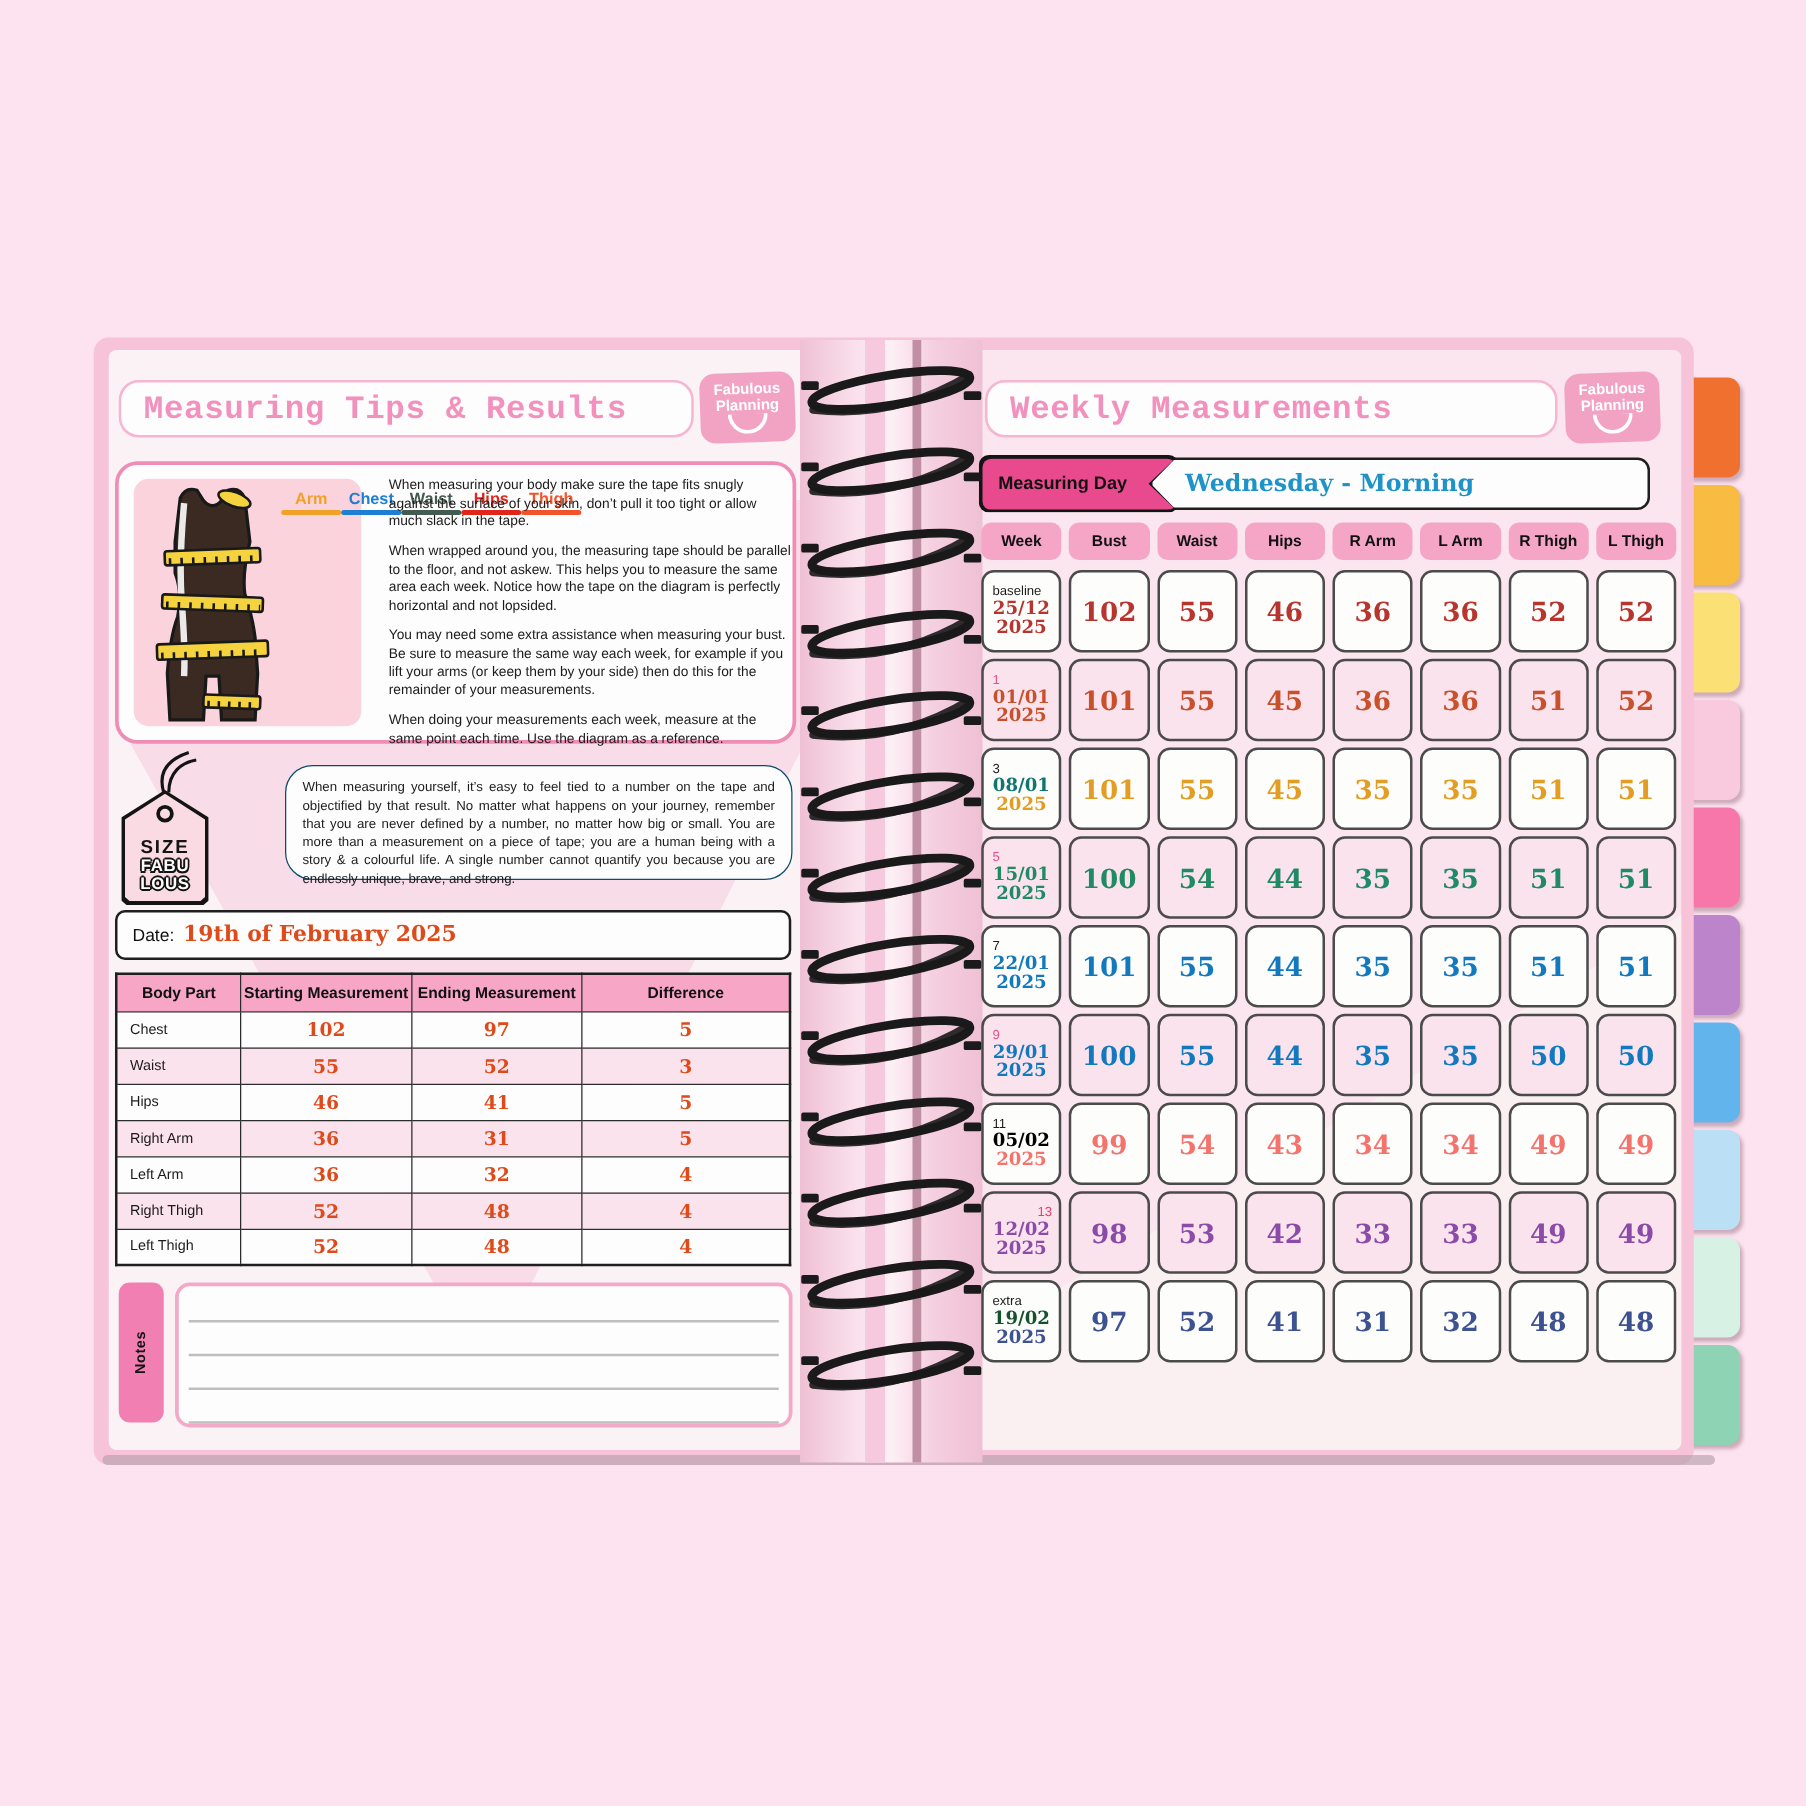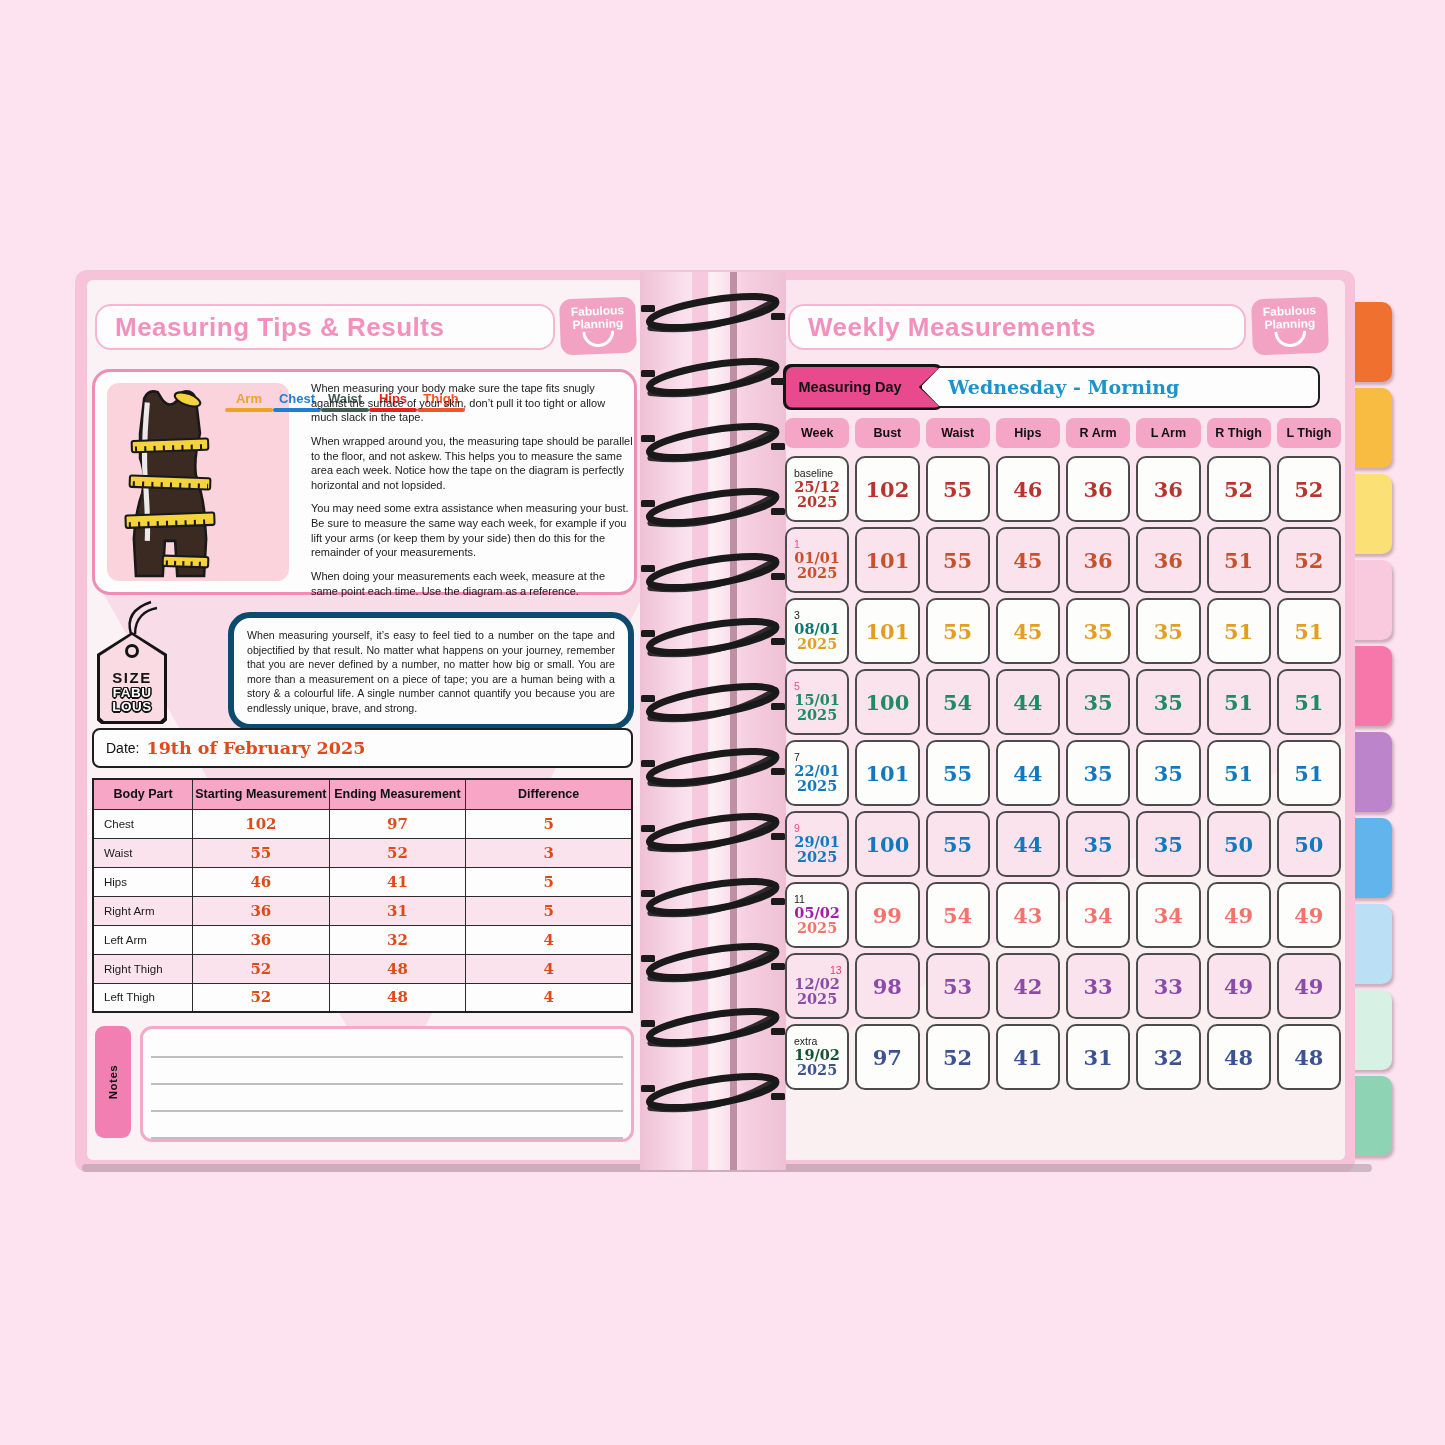--- a/index.html
+++ b/index.html
@@ -28,21 +28,21 @@
   
   #spine{position:absolute;left:640px;top:272px;width:146px;height:898px;z-index:2;
        background:linear-gradient(90deg,#EFC0D4 0%,#F9DEEA 28%,#FDF0F5 50%,#F5D0E0 72%,#EFC0D4 100%);}
   #spine .rib1{position:absolute;left:52px;top:0;width:16px;height:100%;background:#F7C9DE;}
   #spine .rib2{position:absolute;left:90px;top:0;width:7px;height:100%;background:#C08FA4;}
   .coil{position:absolute;left:638px;width:150px;height:44px;z-index:6;}
 
   
   .titlebox{position:absolute;height:46px;background:#FEFDFD;border:2.5px solid #F6B5D0;
        border-radius:16px;z-index:3;display:flex;align-items:center;padding-left:18px;box-sizing:border-box;}
-  .pgtitle{color:#F291BD;font-size:26px;font-weight:bold;letter-spacing:.5px;}
+  .pgtitle{color:#F291BD;font-size:26px;font-weight:bold;letter-spacing:.5px;font-family:Liberation Mono, monospace;}
   .logo{position:absolute;width:76px;height:56px;background:#F2A3C4;border-radius:12px;z-index:3;
        display:flex;flex-direction:column;align-items:center;justify-content:center;color:#fff;
        font-weight:bold;font-size:12px;line-height:1.02;transform:rotate(-2deg);}
   .logo .smile{width:26px;height:13px;border:3.5px solid #fff;border-top:none;
        border-radius:0 0 26px 26px;margin-top:1px;}
 
   
   #tipsbox{position:absolute;left:92px;top:369px;width:545px;height:226px;background:#FEFDFD;
        border:3px solid #F08DB6;border-radius:18px;z-index:3;box-sizing:border-box;}
   #diagPanel{position:absolute;left:12px;top:11px;width:182px;height:198px;background:#FBD3DD;
@@ -60,22 +60,22 @@
   #tagInner{position:absolute;left:5px;top:35px;width:64px;height:86px;background:#FADBE3;
        clip-path:polygon(50% 0,100% 24%,100% 96%,94% 100%,6% 100%,0 96%,0 24%);
        display:flex;flex-direction:column;align-items:center;justify-content:flex-end;padding-bottom:7px;box-sizing:border-box;}
   #tagHole{position:absolute;left:30px;top:44px;width:8px;height:8px;border:3.5px solid #141414;
        border-radius:50%;background:#FADBE3;}
   .tagsize{font-size:15px;font-weight:bold;letter-spacing:1.5px;color:#141414;}
   .tagfab{font-size:13.5px;font-weight:bold;letter-spacing:.5px;color:#fff;line-height:1.02;
        text-shadow:-1.5px 0 #141414,1.5px 0 #141414,0 -1.5px #141414,0 1.5px #141414,
                    -1px -1px #141414,1px 1px #141414,-1px 1px #141414,1px -1px #141414;}
 
-  #quotebox{position:absolute;left:228px;top:612px;width:406px;height:118px;background:#FEFDFD;
-       border:6px solid #0c4a6e;border-radius:22px;z-index:3;box-sizing:border-box;
+  #quotebox{position:absolute;left:228px;top:612px;width:406px;height:92px;background:#FEFDFD;
+       border:1px solid #0c4a6e;border-radius:22px;z-index:3;box-sizing:border-box;
        padding:10px 13px;font-size:10.6px;line-height:1.38;color:#1b1b1b;text-align:justify;}
 
   #resultsbar{position:absolute;left:92px;top:728px;width:541px;height:40px;background:#FEFDFD;
        border:2.5px solid #1f1f1f;border-radius:8px;z-index:3;box-sizing:border-box;display:flex;align-items:center;}
   #resultsbar .lft{width:238px;padding-left:14px;font-size:15.5px;font-weight:bold;color:#111;
        border-right:2px solid #1f1f1f;height:100%;display:flex;align-items:center;box-sizing:border-box;}
   #resultsbar .rgt{flex:1;display:flex;align-items:center;padding-left:12px;gap:7px;}
   #resultsbar .dlab{font-size:14px;color:#111;}
   #resultsbar .dval{font-size:17.5px;font-weight:bold;color:#DE4A1A;font-family:"DejaVu Serif",serif;}
 
@@ -488,21 +488,21 @@
         <div class="cell">
           <span class="num" style="color: rgb(19, 121, 190);">50</span>
         </div>
         <div class="cell">
           <span class="num" style="color: rgb(19, 121, 190);">50</span>
         </div>
       </div>
       <div class="grow">
         <div class="cell week">
           <span class="wk" style="color: rgb(28, 28, 28);">11</span>
-          <span class="wd" style="color: #a21caf;">05/02</span>
+          <span class="wd" style="color: #000000;">05/02</span>
           <span class="wy" style="color: rgb(244, 115, 108);">2025</span>
         </div>
         <div class="cell">
           <span class="num" style="color: rgb(244, 115, 108);">99</span>
         </div>
         <div class="cell">
           <span class="num" style="color: rgb(244, 115, 108);">54</span>
         </div>
         <div class="cell">
           <span class="num" style="color: rgb(244, 115, 108);">43</span>

